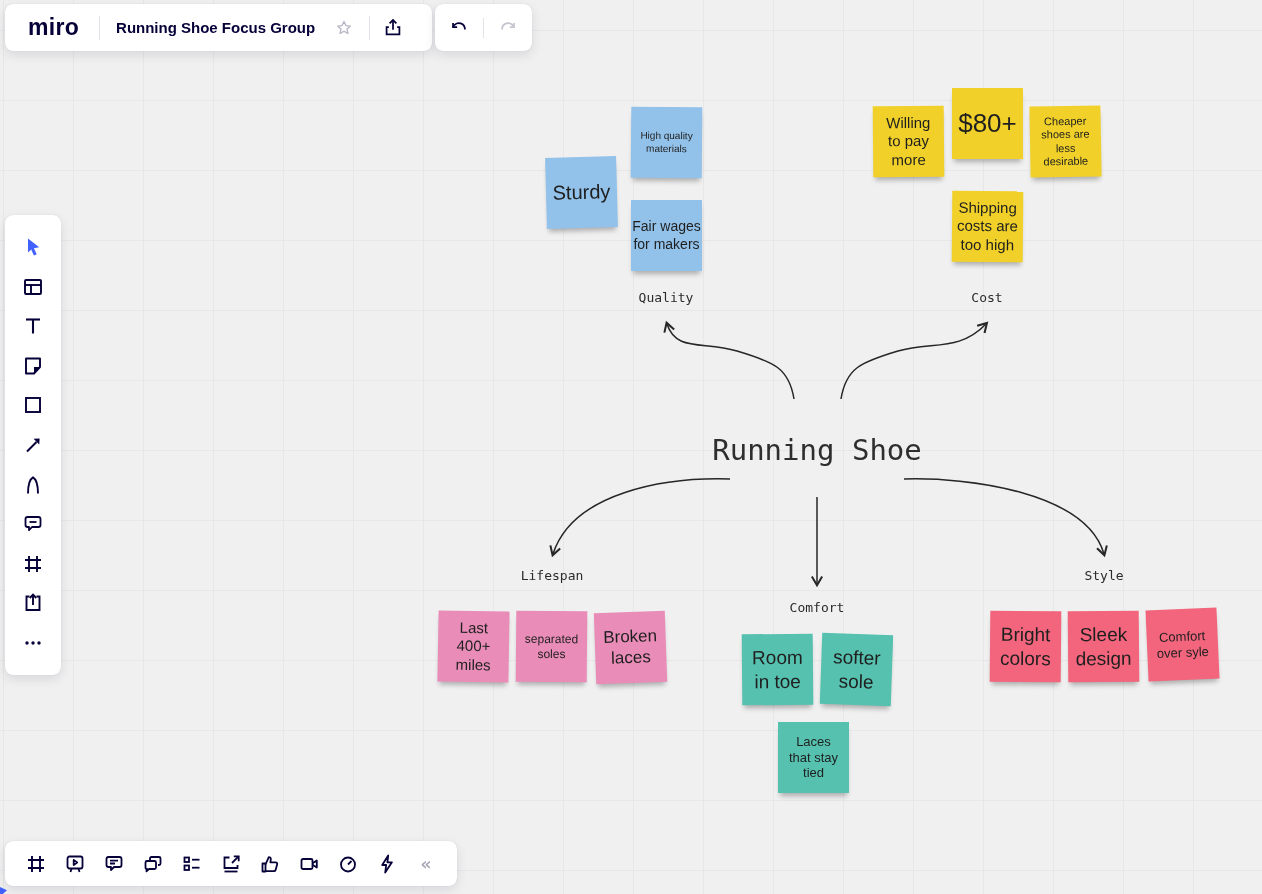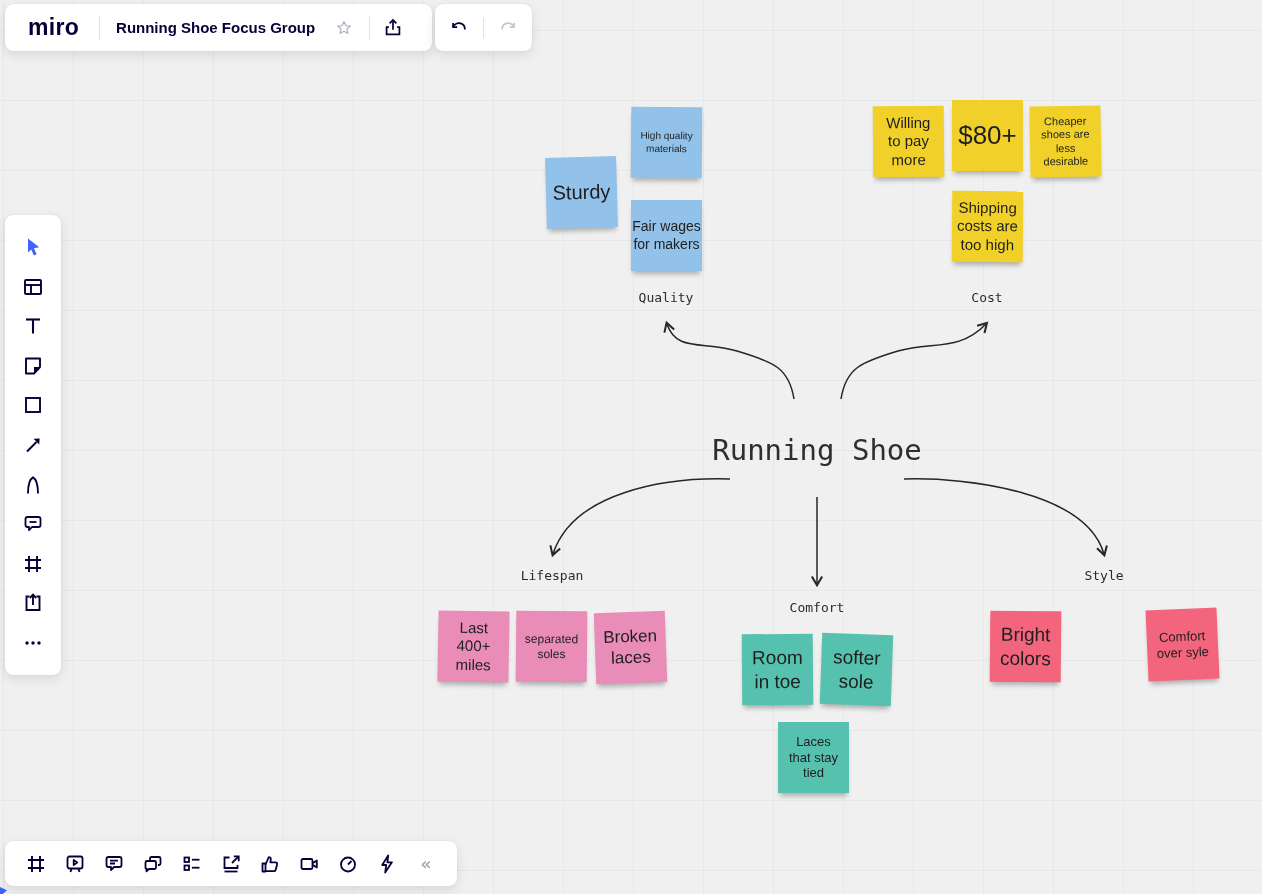--- a/index.html
+++ b/index.html
@@ -74,21 +74,21 @@
   }
   .c-blue{background:#92c1e9;}
   .c-yellow{background:#f1d129;}
   .c-pink{background:#e98db8;}
   .c-teal{background:#56c1af;}
   .c-red{background:#f2657c;}
   .n-sturdy   {left:546px;top:157px;font-size:20px;transform:rotate(-1.5deg);}
   .n-hq       {left:631px;top:107px;font-size:10px;padding:3px 6px;transform:rotate(.5deg);}
   .n-wages    {left:631px;top:200px;font-size:14px;padding:3px 0;}
   .n-willing  {left:873px;top:106px;font-size:15px;padding:3px 19px;transform:rotate(-.5deg);}
-  .n-80plus   {left:952px;top:100px;font-size:26px;}
+  .n-80plus   {left:952px;top:88px;font-size:26px;}
   .n-cheaper  {left:1030px;top:106px;font-size:11px;padding:3px 5px;transform:rotate(-1deg);}
   .n-shipping {left:952px;top:191px;font-size:15px;padding:3px 4px;transform:rotate(.5deg);}
   .n-last400  {left:438px;top:611px;font-size:15px;padding:3px 13px;transform:rotate(1deg);}
   .n-separated{left:516px;top:611px;font-size:12px;padding:3px 5px;transform:rotate(.5deg);}
   .n-broken   {left:595px;top:612px;font-size:17px;padding:3px 4px;transform:rotate(-2deg);}
   .n-room     {left:742px;top:634px;font-size:19px;padding:3px 10px;transform:rotate(-.5deg);}
   .n-softer   {left:821px;top:634px;font-size:19px;padding:3px 9px;transform:rotate(2deg);}
   .n-laces    {left:778px;top:722px;font-size:13px;padding:3px 6px;}
   .n-bright   {left:990px;top:611px;font-size:19px;padding:3px 4px;transform:rotate(.5deg);}
   .n-sleek    {left:1068px;top:611px;font-size:19px;padding:3px 4px;transform:rotate(-.5deg);}
@@ -141,20 +141,21 @@
 
   <div class="note c-pink n-last400">Last 400+ miles</div>
   <div class="note c-pink n-separated">separated soles</div>
   <div class="note c-pink n-broken">Broken laces</div>
 
   <div class="note c-teal n-room">Room in toe</div>
   <div class="note c-teal n-softer">softer sole</div>
   <div class="note c-teal n-laces">Laces that stay tied</div>
 
   <div class="note c-red n-bright">Bright colors</div>
+  <div class="note c-red n-sleek">Sleek design</div>
   <div class="note c-red n-comfsyle">Comfort over syle</div>
 
   <div class="cursor-frag"></div>
 </div>
 
 <div class="panel tb-main">
   <span class="logo">miro</span>
   <span class="vdivider"></span>
   <span class="board-title">Running Shoe Focus Group</span>
   <button class="icon-btn" style="margin-left:2px;">

